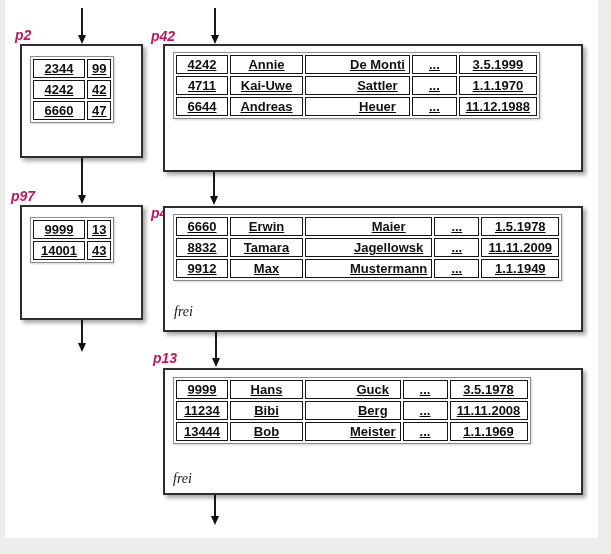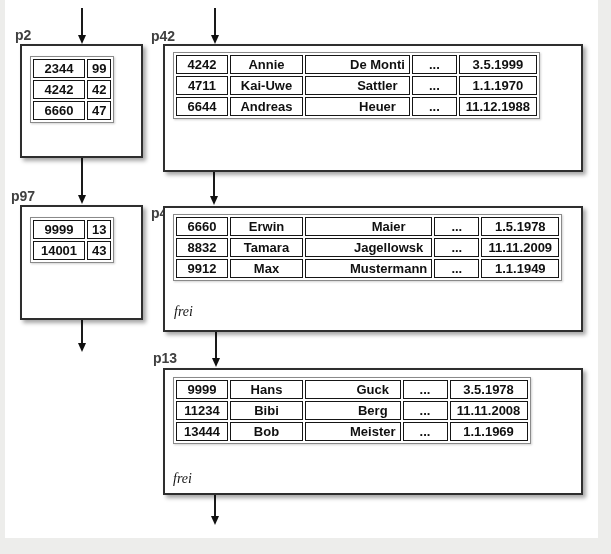--- a/index.html
+++ b/index.html
@@ -7,31 +7,32 @@
     position:relative;width:611px;height:554px;background:#ffffff;
     font-family:"Liberation Sans",sans-serif;overflow:hidden;
   }
   *{box-sizing:border-box;}
   .strip{position:absolute;background:#ededeb;}
   .strip-left{left:0;top:0;width:5px;height:554px;}
   .strip-right{left:598px;top:0;width:13px;height:554px;}
   .strip-bottom{left:0;top:538px;width:611px;height:16px;}
 
   .page-label{
-    position:absolute;font-size:14px;font-weight:bold;color:#404040;
-    line-height:14px;letter-spacing:0px;
+    position:absolute;font-size:14px;font-weight:bold;color:#be185d;
+    line-height:14px;letter-spacing:0px;font-style:italic;
   }
   .page-box{
     position:absolute;background:#ffffff;border:2px solid #2e2e2e;
     box-shadow:3px 3px 4px rgba(0,0,0,0.35);
   }
   table.ptable{
     position:absolute;border-collapse:separate;border-spacing:2px;
     border:1.5px solid #8a8a8a;background:#ffffff;
     box-shadow:1px 1px 2px rgba(0,0,0,0.18);
+    text-decoration:underline;
   }
   .ptable td{
     border:1.5px solid #151515;background:#ffffff;text-align:center;
     font-weight:bold;font-size:13px;color:#101010;
     padding:1px 4px;height:17px;white-space:nowrap;overflow:hidden;
     vertical-align:middle;
   }
   .index-table td{height:15px;}
   .index-table td:nth-child(1){width:52px;}
   .index-table td:nth-child(2){width:23px;margin-left:41px;}

